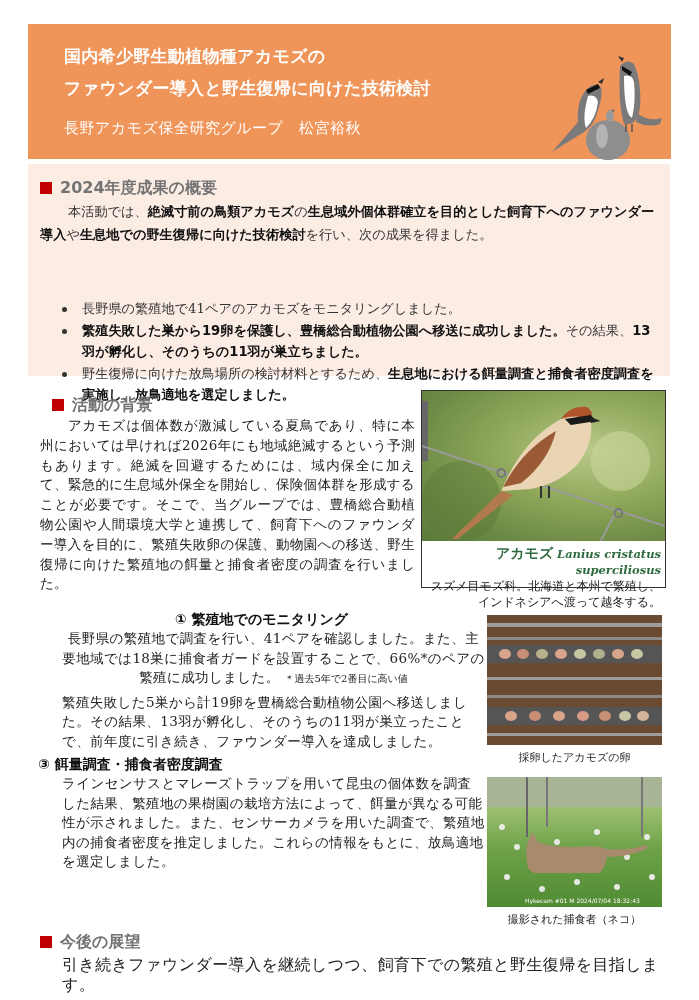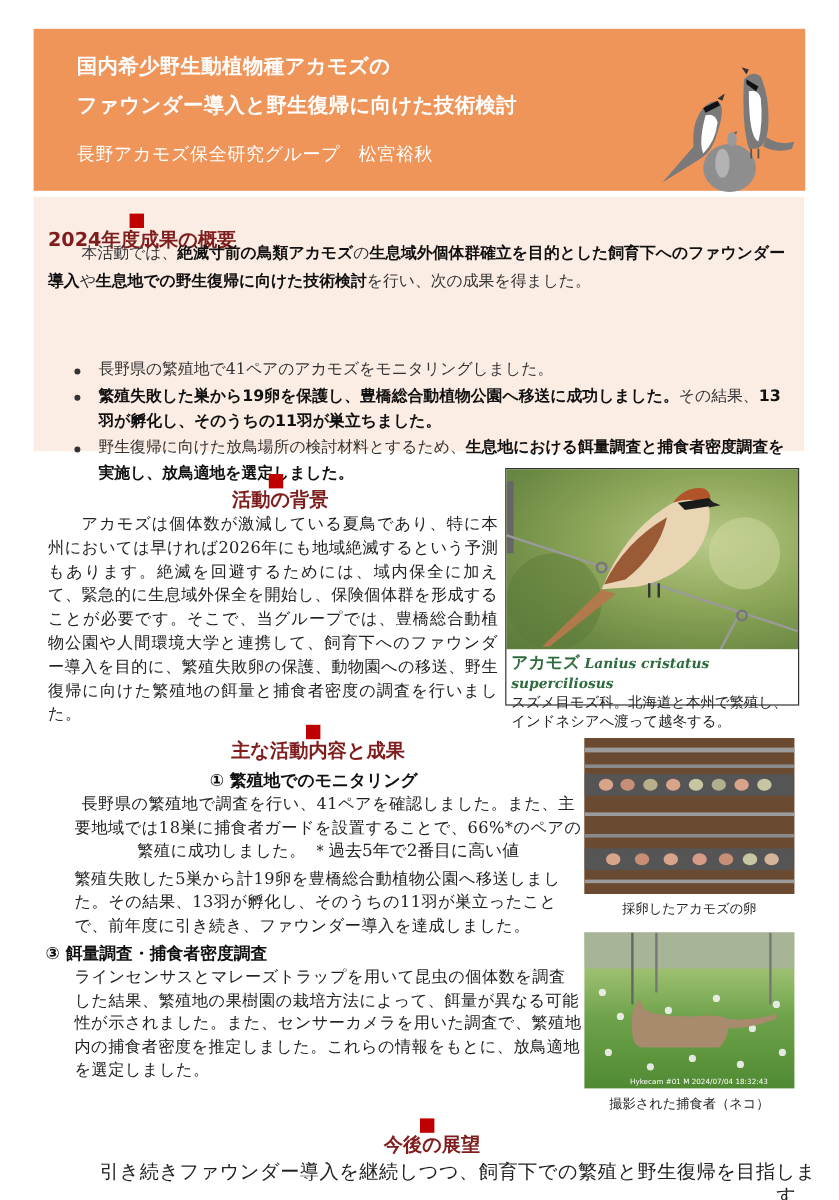--- a/index.html
+++ b/index.html
@@ -19,22 +19,22 @@
       position: absolute; left: 36px; top: 95px; color: #fff;
       font-family: "DejaVu Sans", sans-serif; font-size: 15px; letter-spacing: 0.5px;
     }
     .header .birds { position: absolute; right: 8px; top: 28px; width: 125px; height: 110px; }
 
     .summary {
       position: absolute; left: 28px; top: 164px; width: 642px; height: 212px;
       background: #fcede4;
     }
     .sec-title {
-      font-family: "DejaVu Sans", sans-serif; font-weight: bold; color: #7f1d1d;
-      font-size: 16px; line-height: 20px; display: flex; align-items: center; flex-direction: column;
+      font-family: "DejaVu Sans", sans-serif; font-weight: bold; color: #737373;
+      font-size: 16px; line-height: 20px; display: flex; align-items: center;
     }
     .sec-title .sq {
       display: inline-block; width: 12px; height: 12px; background: #c00000; margin-right: 8px;
     }
     .summary .sec-title { position: absolute; left: 12px; top: 14px; }
     .summary .intro {
       position: absolute; left: 12px; top: 36px; width: 625px;
       font-size: 13.2px; line-height: 23px; text-indent: 28px; color: #333;
     }
     .b { font-family: "DejaVu Sans", sans-serif; font-weight: bold; color: #111; }
@@ -47,53 +47,53 @@
     .bg-section { position: absolute; left: 40px; top: 395px; width: 375px; }
     .bg-section .sec-title { margin-left: 12px; }
     .bg-text {
       margin-top: 1px; font-size: 13.5px; line-height: 19.8px; color: #222; text-indent: 28px;
       letter-spacing: 0.3px; text-align: justify;
     }
     .ul { text-underline-offset: 2px; }
 
     .bird-card {
       position: absolute; left: 421px; top: 390px; width: 245px; height: 198px;
-      border: 1.5px solid #333; background: #fff;
+      border: 1.5px solid #333; background: #fff; text-align: right;
     }
     .bird-photo {
       width: 100%; height: 150px; overflow: hidden; position: relative;
       background: radial-gradient(ellipse at 70% 40%, #b9c98a 0%, #8fa85a 40%, #6d8a45 75%, #5a7a3a 100%);
     }
     .bird-caption { padding: 4px 4px 0 4px; font-size: 12px; line-height: 16px; color: #222; }
     .bird-caption .jp-name { font-family: "DejaVu Sans", sans-serif; font-weight: bold; color: #2f6b3e; font-size: 14px; }
     .bird-caption .sci { font-style: italic; font-weight: bold; color: #2f6b3e; font-size: 11.5px; }
 
     .main-section { position: absolute; left: 40px; top: 604px; width: 450px; }
     .sub-title {
       font-family: "DejaVu Sans", sans-serif; font-weight: bold; font-size: 14px; line-height: 19px; color: #111;
       margin-left: -2px;
     }
     .sub-body {
       margin-left: 22px; font-size: 13.5px; line-height: 19.5px; color: #222; letter-spacing: 0.4px;
     }
-    .note { font-size: 14px; letter-spacing: 0; }
+    .note { font-size: 10px; letter-spacing: 0; }
 
     .photo-eggs {
       position: absolute; left: 487px; top: 615px; width: 175px; height: 130px; overflow: hidden;
       background: #6b4a2e;
     }
     .photo-cat {
       position: absolute; left: 487px; top: 777px; width: 175px; height: 130px; overflow: hidden;
       background: linear-gradient(180deg, #8fa27b 0%, #9bbf6f 25%, #6ea24a 55%, #4f8a32 100%);
     }
     .photo-caption {
       position: absolute; font-family: "DejaVu Sans", sans-serif; font-size: 11px; color: #222; text-align: center; width: 175px;
     }
 
-    .future { position: absolute; left: 40px; top: 932px; width: 640px; text-align: right; }
+    .future { position: absolute; left: 40px; top: 932px; width: 640px; }
     .future .body { margin-left: 22px; margin-top: 3px; font-size: 16px; line-height: 20px; letter-spacing: 0.4px; color: #222; }
   </style>
 </head>
 <body>
 
 <div class="header">
   <div class="title">
     <div>国内希少野生動植物種アカモズの</div>
     <div>ファウンダー導入と野生復帰に向けた技術検討</div>
   </div>
@@ -162,24 +162,20 @@
       <path d="M120 95 l0 12 M128 95 l0 12" stroke="#333" stroke-width="2"></path>
     </svg>
   </div>
   <div class="bird-caption">
     <div><span class="jp-name">アカモズ</span> <span class="sci">Lanius cristatus superciliosus</span></div>
     <div>スズメ目モズ科。北海道と本州で繁殖し、インドネシアへ渡って越冬する。</div>
   </div>
 </div>
 
 <div class="main-section">
-  <div class="sec-title">
-    <span class="sq"></span>
-    <span>主な活動内容と成果</span>
-  </div>
 
   <div style="margin-top:6px; width:445px;text-align:center;">
     <div class="sub-title"><span>①</span> <span>繁殖地でのモニタリング</span></div>
     <div class="sub-body"><span>長野県の繁殖地で調査を行い、41ペアを確認しました。また、主要地域では18巣に捕食者ガードを設置することで、66%*のペアの繁殖に成功しました。</span> <span class="note">＊過去5年で2番目に高い値</span></div>
   </div>
 
   <div style="margin-top:4px; width:445px;">
     <div class="sub-body">繁殖失敗した5巣から計19卵を豊橋総合動植物公園へ移送しました。その結果、13羽が孵化し、そのうちの11羽が巣立ったことで、前年度に引き続き、ファウンダー導入を達成しました。</div>
   </div>
 

